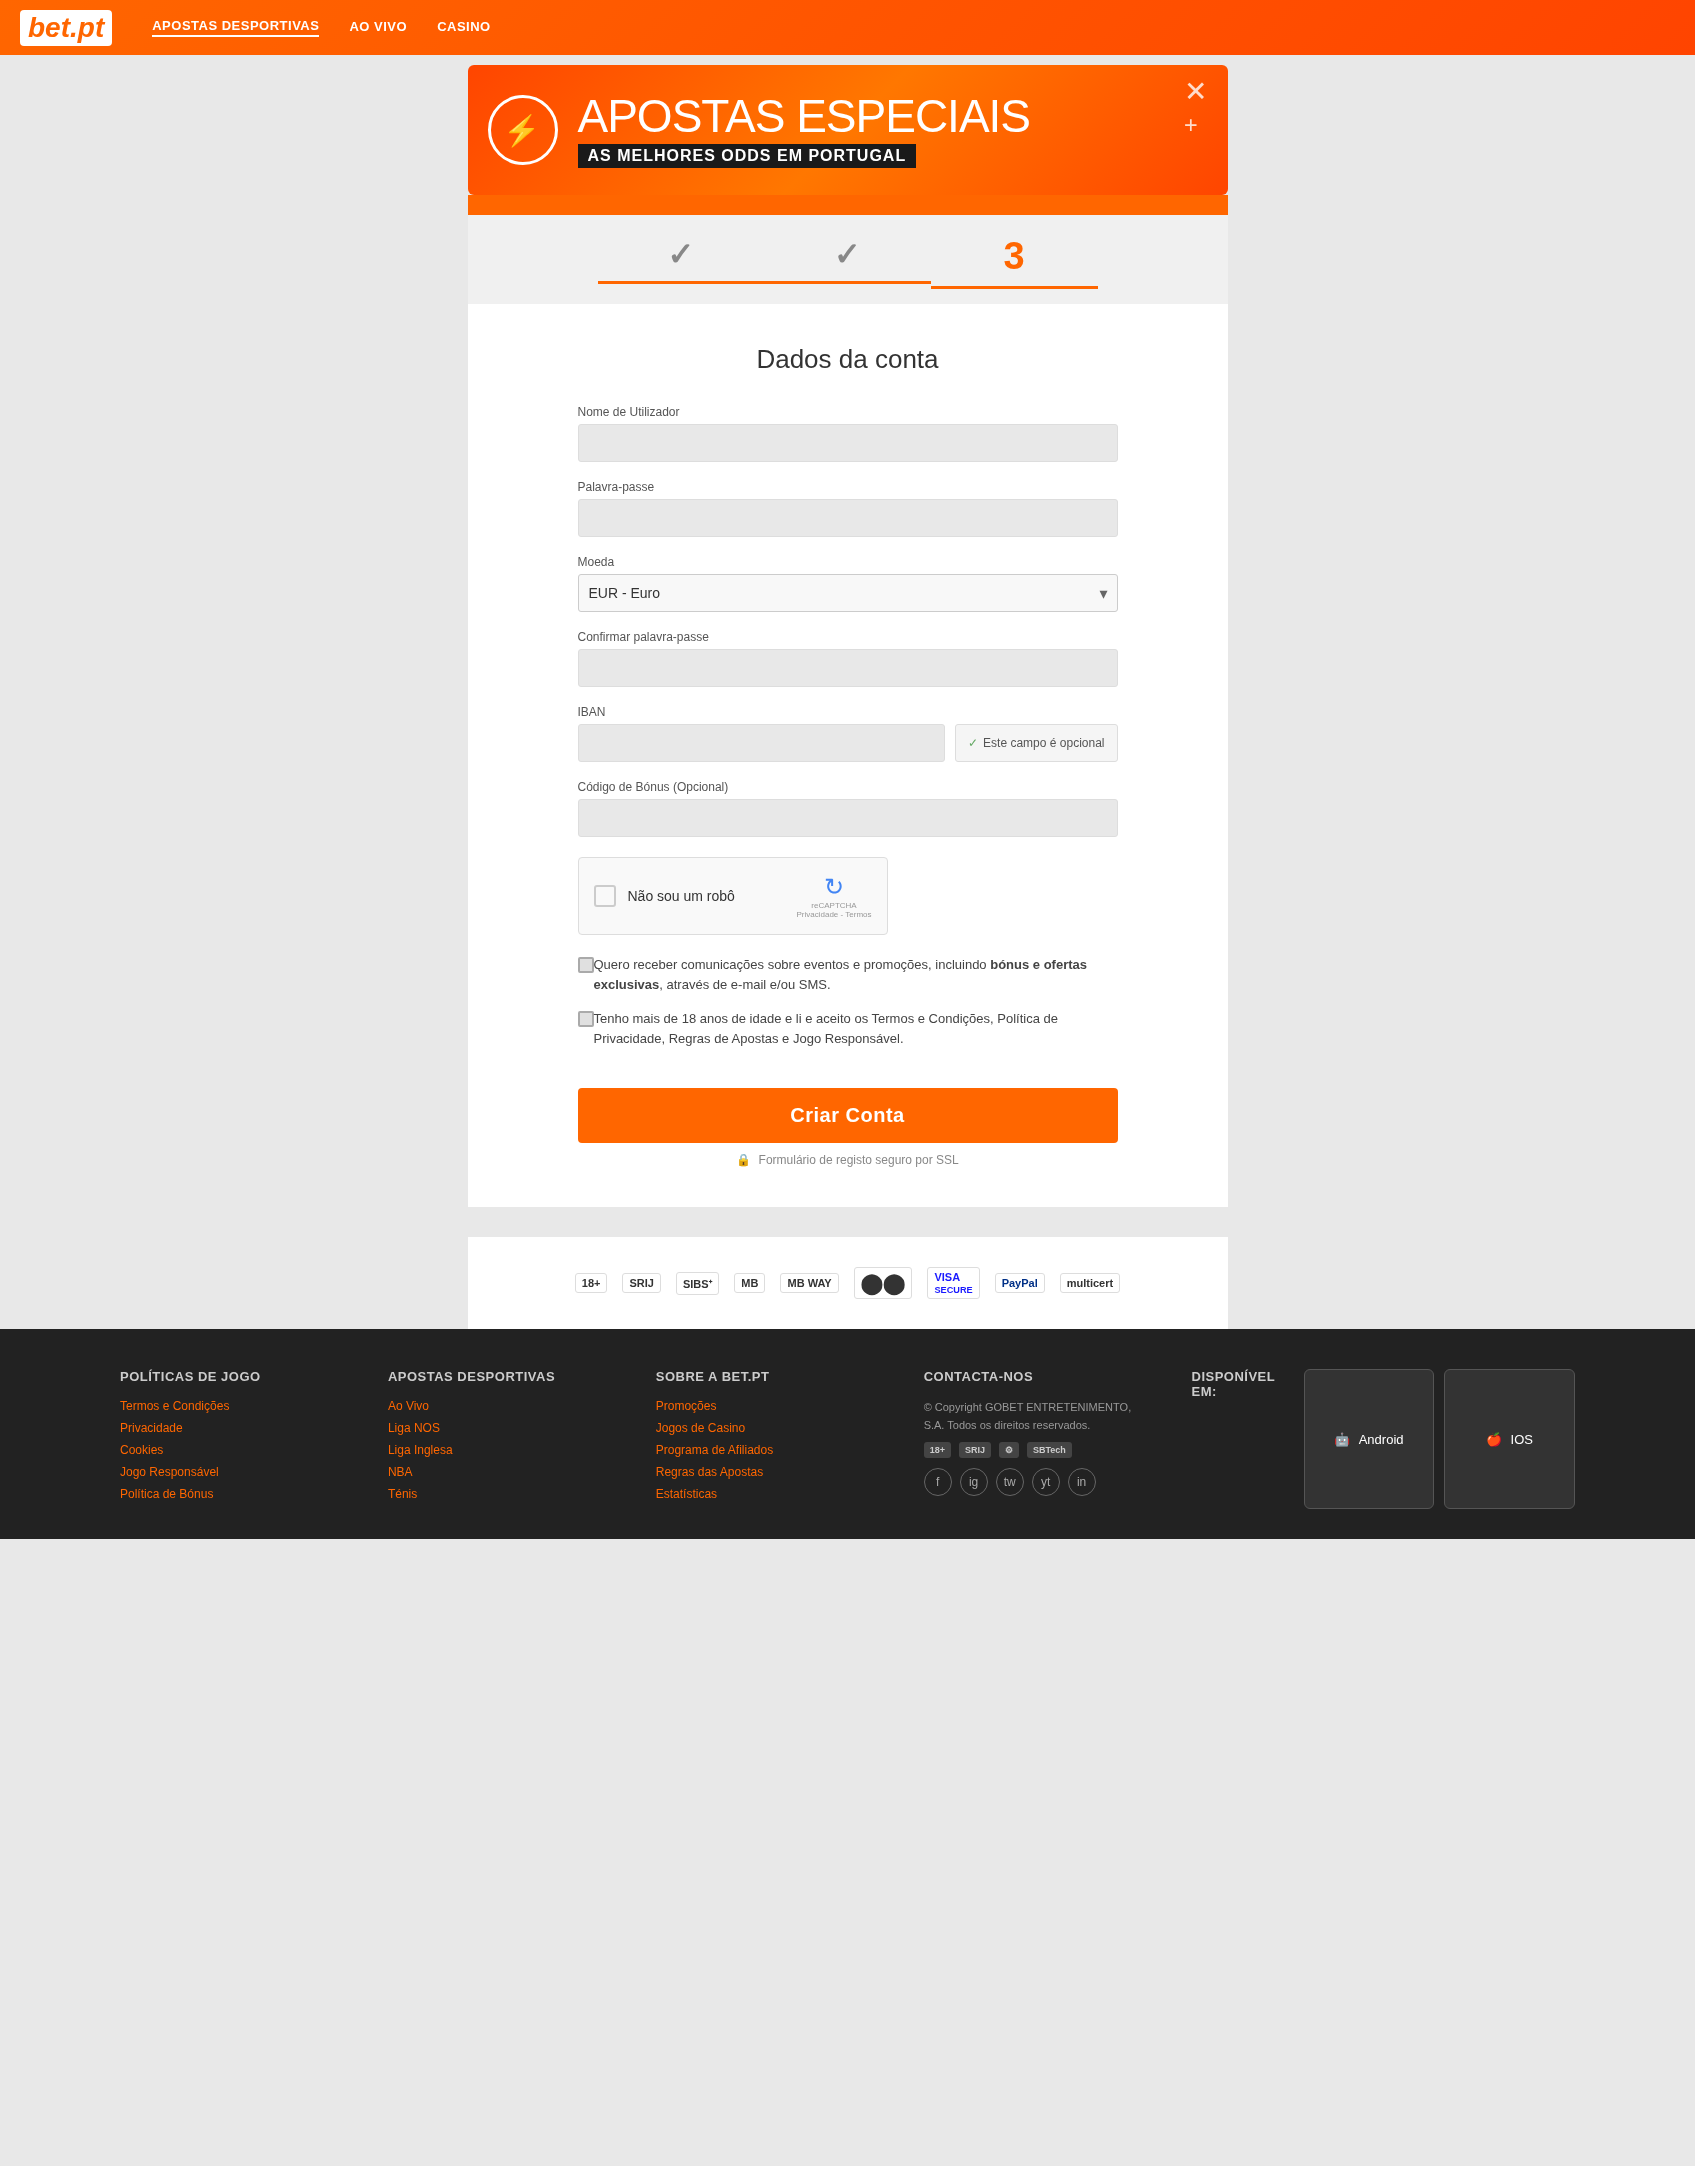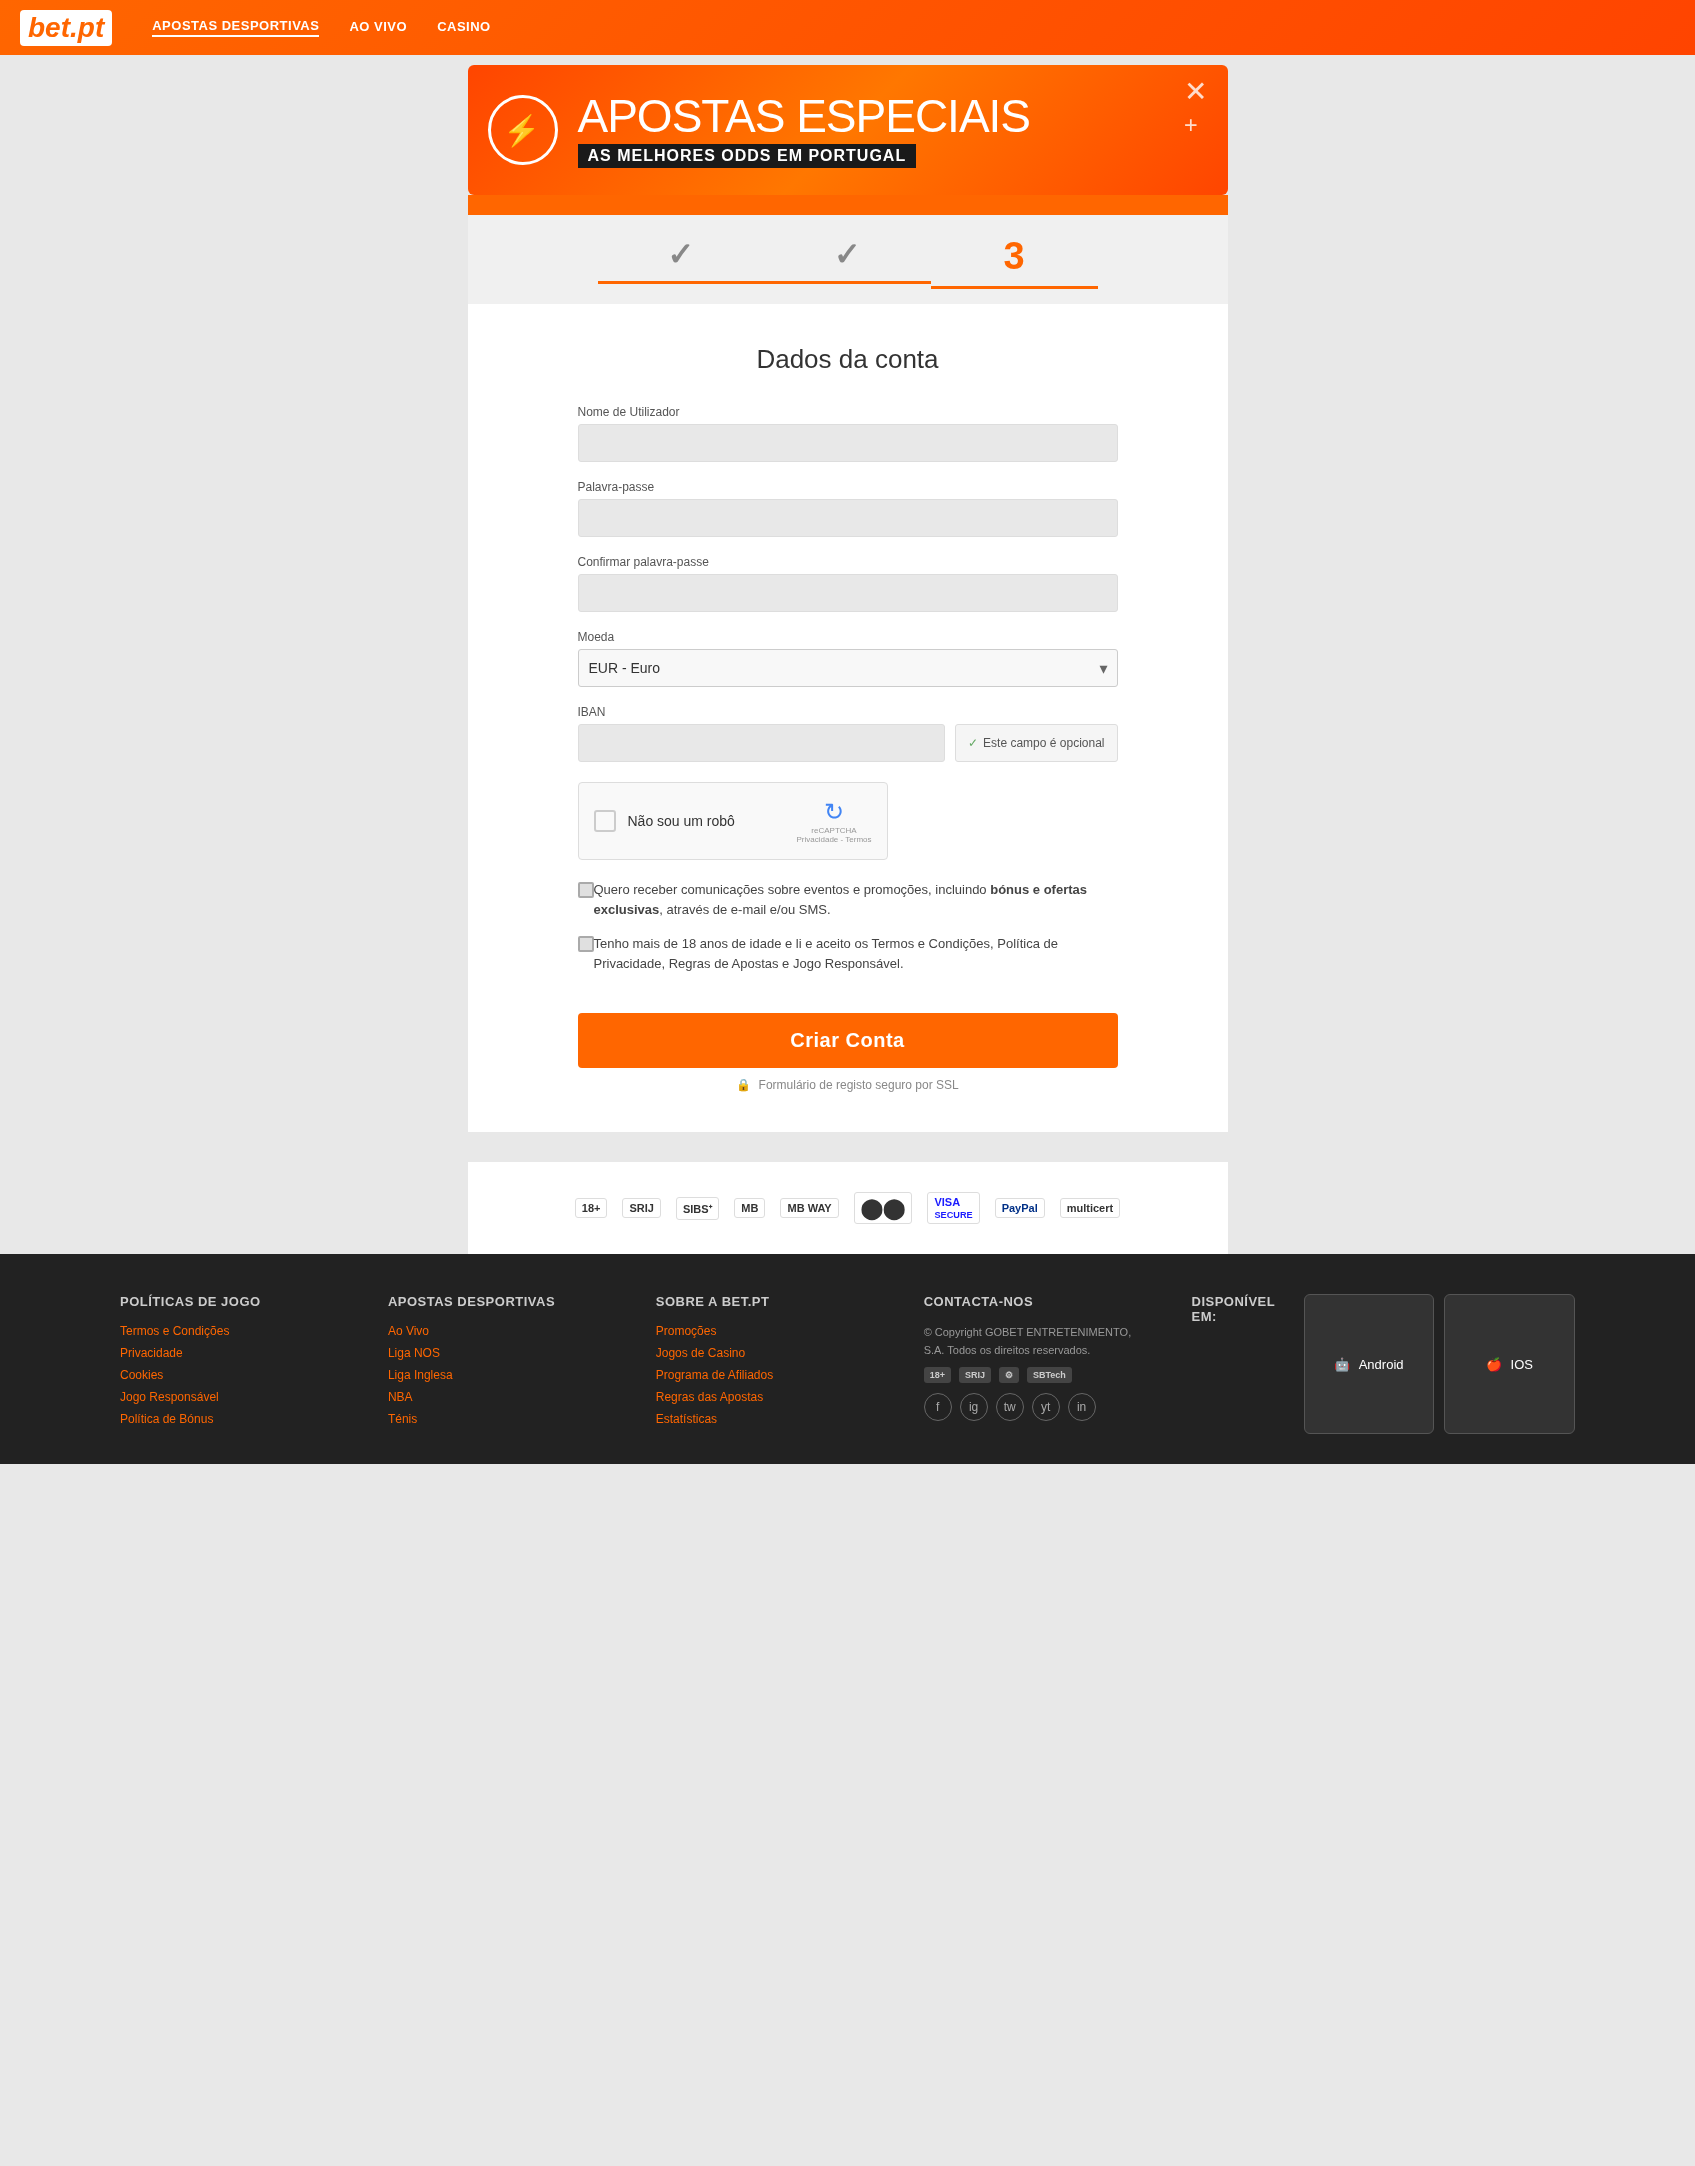--- a/index.html
+++ b/index.html
@@ -486,49 +486,53 @@
       <label class="field-label">Nome de Utilizador</label>
       <input class="field-input" type="text" style="">
     </div>
 
     <div class="field-group">
       <label class="field-label">Palavra-passe</label>
       <input class="field-input" type="password" style="">
     </div>
 
     <div class="field-group">
-      <label class="field-label">Confirmar palavra-passe</label>
-      <input class="field-input" type="password" style="">
-    </div>
-
-    <div class="field-group">
       <label class="field-label">Moeda</label>
       <div class="select-wrapper">
         <select class="field-select">
           <option>EUR - Euro</option>
           <option>USD - Dólar</option>
           <option>GBP - Libra</option>
         </select>
         <span class="select-arrow">▾</span>
       </div>
+    </div>
+
+    <div class="field-group">
+      <label class="field-label">Confirmar palavra-passe</label>
+      <input class="field-input" type="password" style="">
     </div>
 
     <div class="field-group">
       <label class="field-label">IBAN</label>
       <div class="iban-row">
         <div class="iban-input-wrap">
           <input class="field-input" type="text" style="">
         </div>
         <div class="iban-hint">
           <span class="check-icon-small">✓</span>
           <span>Este campo é opcional</span>
         </div>
       </div>
     </div>
 
+    <div class="field-group">
+      <label class="field-label">Código de Bónus (Opcional)</label>
+      <input class="field-input" type="text" style="">
+    </div>
 
     
     <div class="captcha-box">
       <div class="captcha-left">
         <div class="captcha-checkbox"></div>
         <span class="captcha-label">Não sou um robô</span>
       </div>
       <div class="captcha-right">
         <div class="recaptcha-logo">↻</div>
         <div class="recaptcha-text">reCAPTCHA</div>

